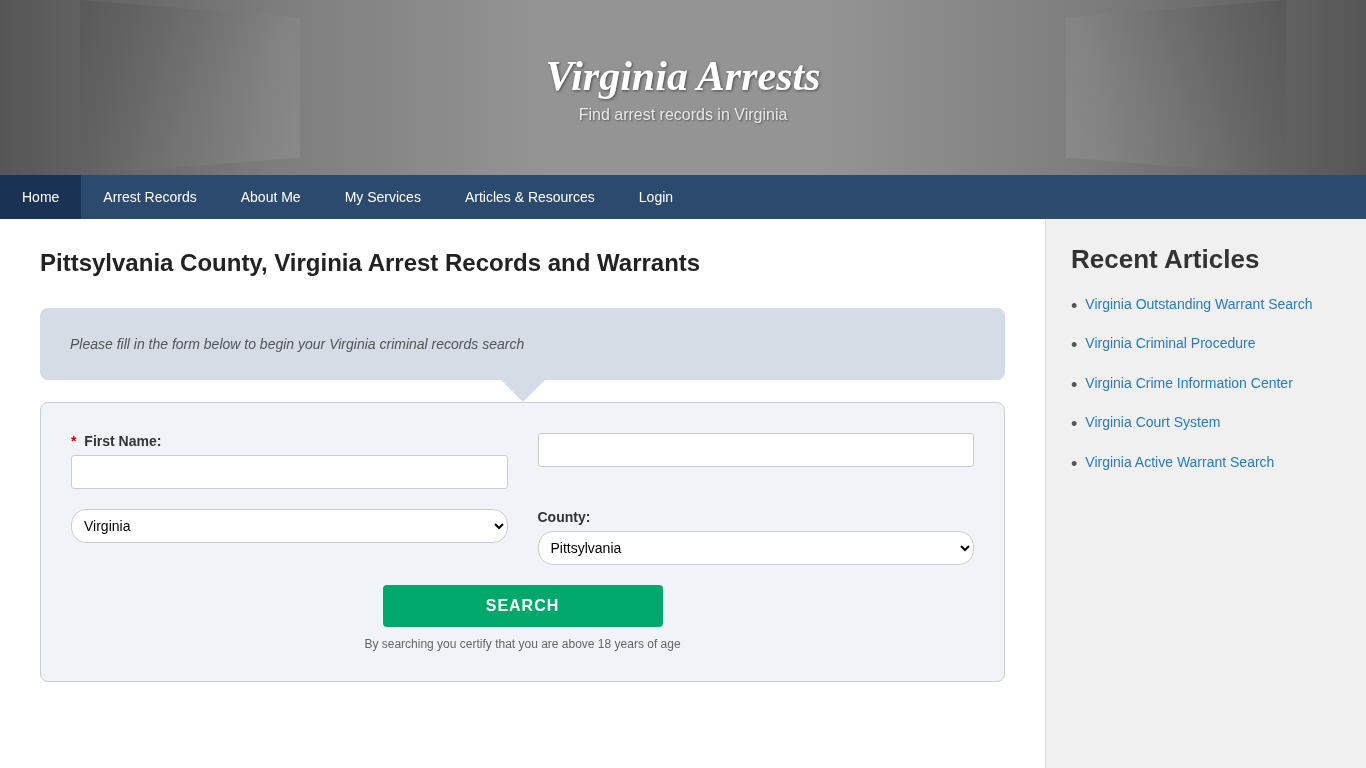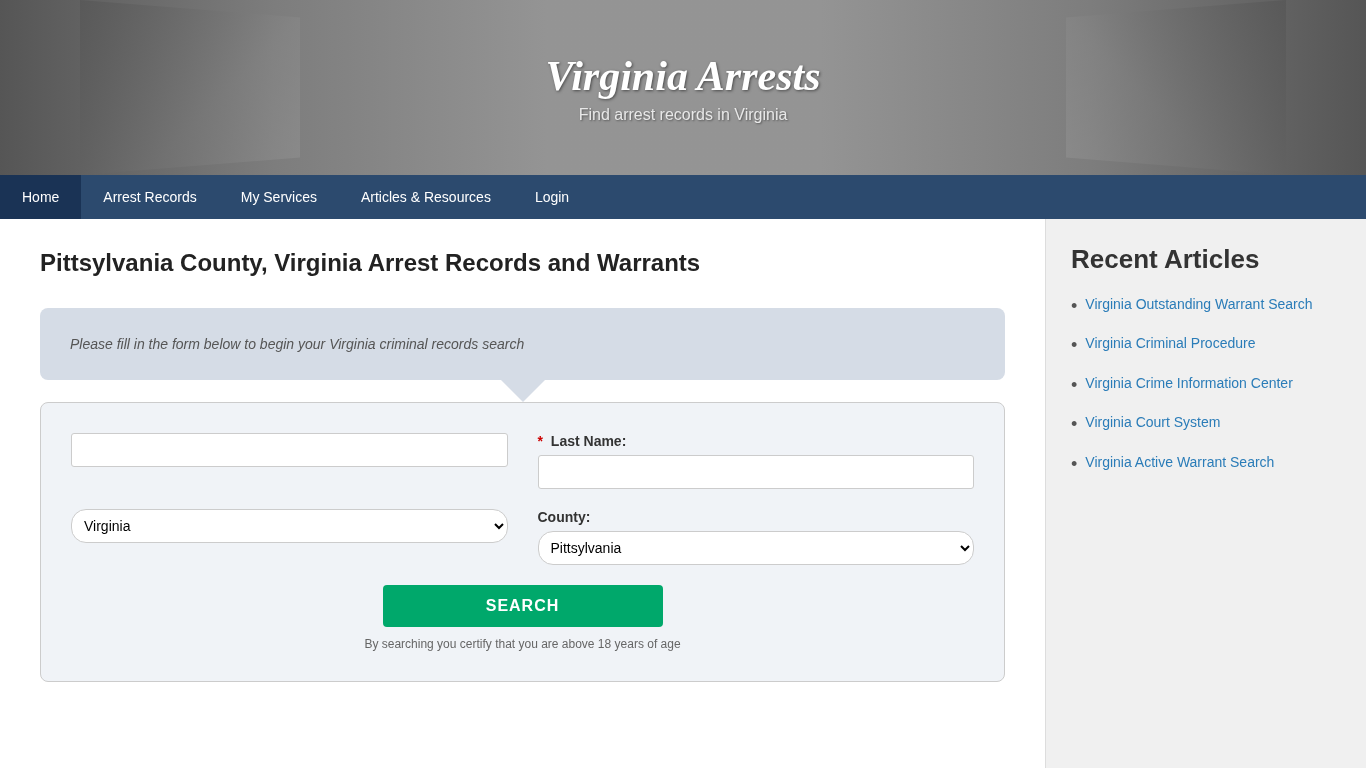--- a/index.html
+++ b/index.html
@@ -271,20 +271,23 @@
 
 <nav>
   <ul>
     <li class="active">
         <a href="#">Home</a>
       </li>
     <li>
         <a href="#">Arrest Records</a>
       </li>
     <li>
+        <a href="#">About Me</a>
+      </li>
+    <li>
         <a href="#">My Services</a>
       </li>
     <li>
         <a href="#">Articles &amp; Resources</a>
       </li>
     <li>
         <a href="#">Login</a>
       </li>
   </ul>
 </nav>
@@ -297,27 +300,27 @@
     <div class="search-box">
       <div class="search-box-subtitle">Please fill in the form below to begin your Virginia criminal records search</div>
     </div>
 
     <div class="arrow-connector"></div>
 
     <div class="form-area search-form-wrapper">
 
       <div class="form-row">
         <div class="form-group">
+          <label class="form-label">
+            <span class="required-star">*</span>
+            <span>First Name:</span>
+          </label>
           <input type="text" class="form-input" style="">
         </div>
         <div class="form-group">
-          <label class="form-label">
-            <span class="required-star">*</span>
-            <span>Last Name:</span>
-          </label>
           <input type="text" class="form-input" style="">
         </div>
       </div>
 
       <div class="form-row">
         <div class="form-group">
           <select class="form-select">
             <option>Virginia</option>
           </select>
         </div>

